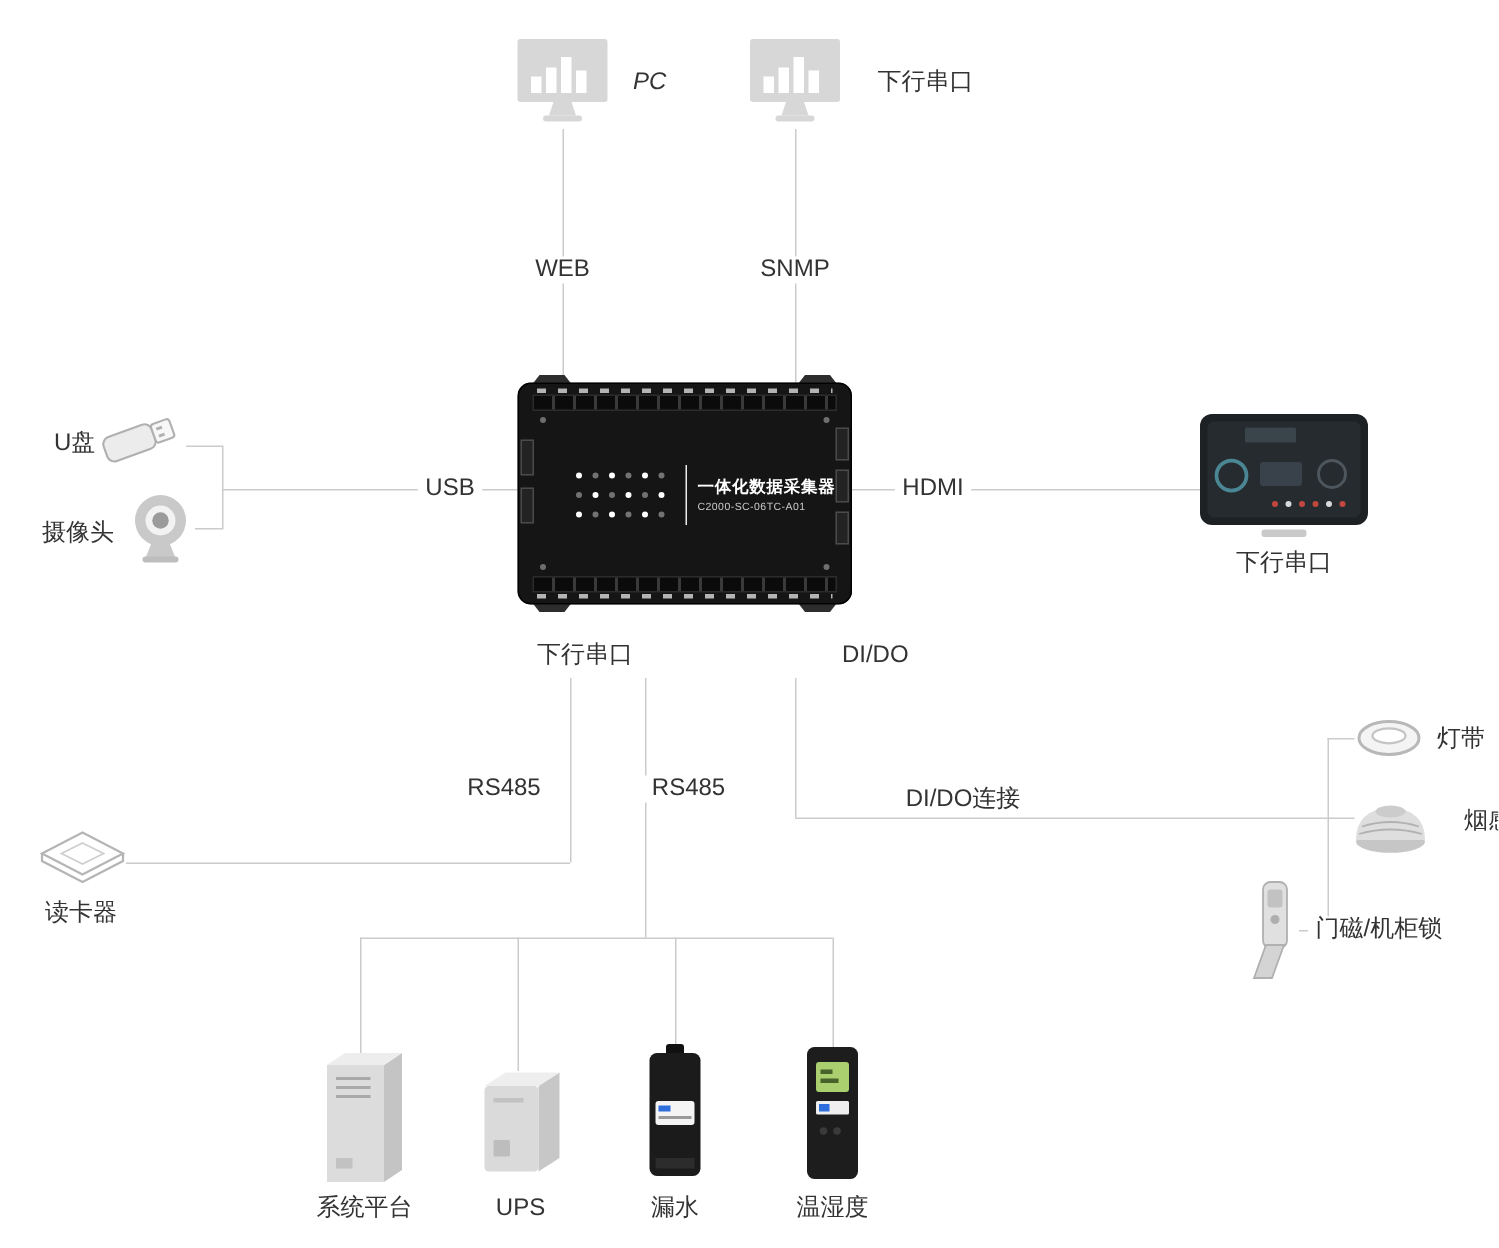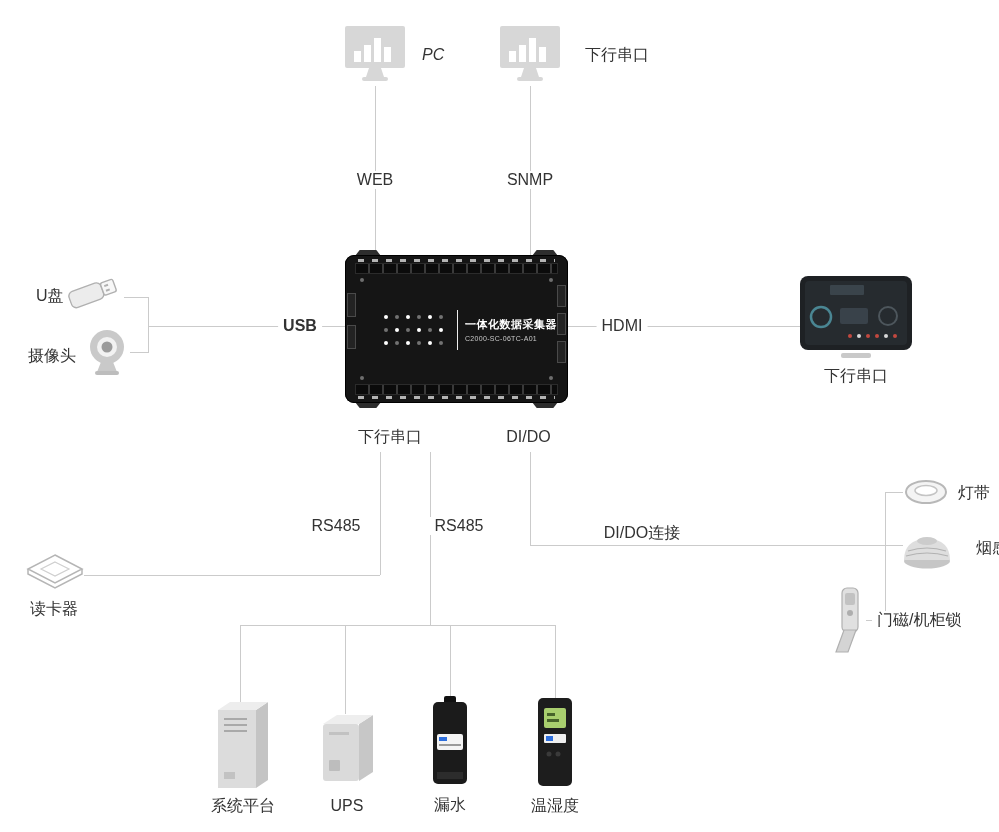--- a/index.html
+++ b/index.html
@@ -110,21 +110,21 @@
   <div class="icon" style="left:86px; top:328px;">
     <svg width="42" height="48" viewBox="0 0 42 48">
       <circle cx="21" cy="19" r="17" fill="#c9c9c9"></circle>
       <circle cx="21" cy="19" r="10" fill="#f2f2f2"></circle>
       <circle cx="21" cy="19" r="5.5" fill="#9b9b9b"></circle>
       <path d="M15 34 L27 34 L31 44 L11 44 Z" fill="#c9c9c9"></path>
       <rect x="9" y="43" width="24" height="4" rx="2" fill="#bdbdbd"></rect>
     </svg>
   </div>
 
-  <div class="lbl center bg" style="left:300px; top:317px;font-weight:bold;">USB</div>
+  <div class="lbl center bg" style="left:300px; top:317px;">USB</div>
 
   <div class="device">
     <div class="ear tl"></div>
     <div class="ear tr"></div>
     <div class="ear bl"></div>
     <div class="ear br"></div>
     <div class="dev-body">
       <div class="dash top"></div>
       <div class="term top"></div>
       <div class="term bottom"></div>
@@ -183,21 +183,21 @@
       <circle cx="68" cy="60" r="2" fill="#c2483f"></circle>
       <circle cx="77" cy="60" r="2" fill="#c2483f"></circle>
       <circle cx="86" cy="60" r="2" fill="#d9d9d9"></circle>
       <circle cx="95" cy="60" r="2" fill="#c2483f"></circle>
       <rect x="41" y="77" width="30" height="5" rx="2" fill="#c9c9c9"></rect>
     </svg>
   </div>
   <div class="lbl center" style="left:856px; top:367px;">下行串口</div>
 
   <div class="lbl center bold" style="left:390px; top:428px;">下行串口</div>
-  <div class="lbl center bold" style="left:515px; top:428px;padding-left:27px;">DI/DO</div>
+  <div class="lbl center bold" style="left:570px; top:428px;padding-left:27px;">DI/DO</div>
 
   <div class="lbl center bg" style="left:336px; top:517px;">RS485</div>
   <div class="lbl center bg" style="left:459px; top:517px;">RS485</div>
   <div class="lbl center bg" style="left:642px; top:524px;">DI/DO连接</div>
 
   <div class="icon" style="left:26px; top:553px;">
     <svg width="58" height="42" viewBox="0 0 58 42">
       <path d="M29 2 L56 16 L29 30 L2 16 Z" fill="#ffffff" stroke="#b5b5b5" stroke-width="1.5"></path>
       <path d="M29 9 L43 16 L29 23 L15 16 Z" fill="none" stroke="#cfcfcf" stroke-width="1.2"></path>
       <path d="M2 16 L2 21 L29 35 L56 21 L56 16" fill="none" stroke="#b5b5b5" stroke-width="1.5"></path>

